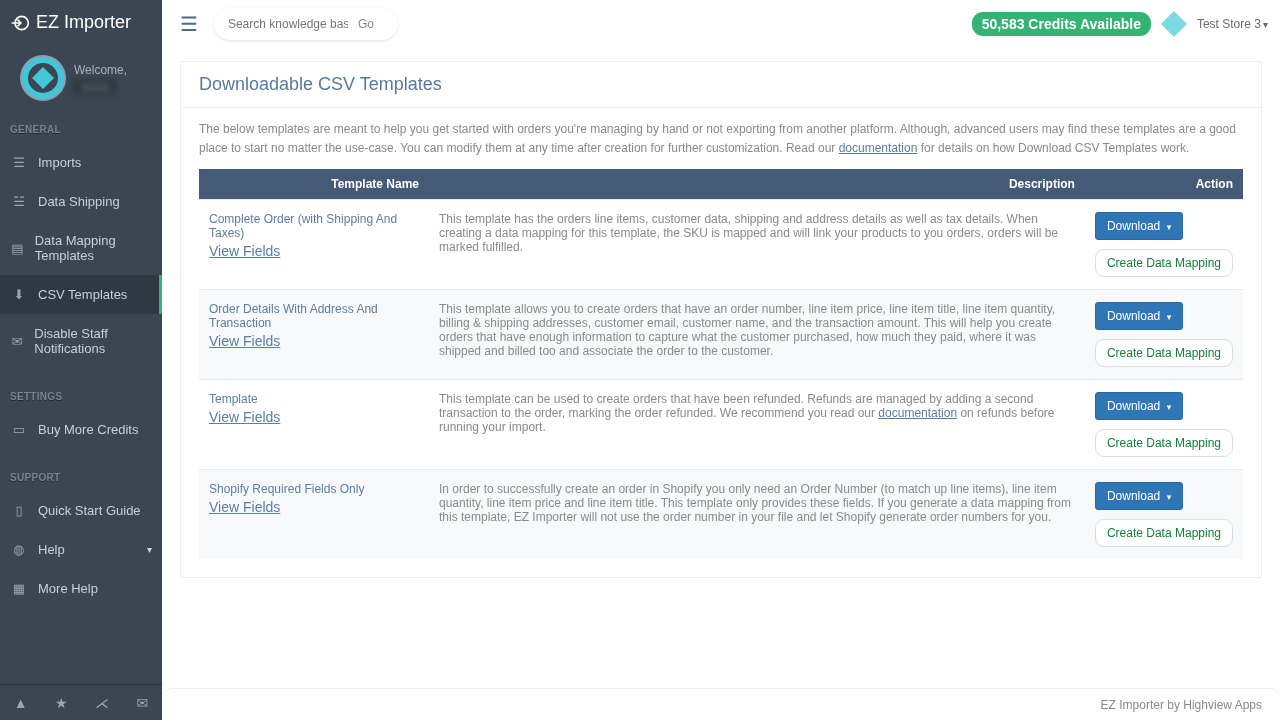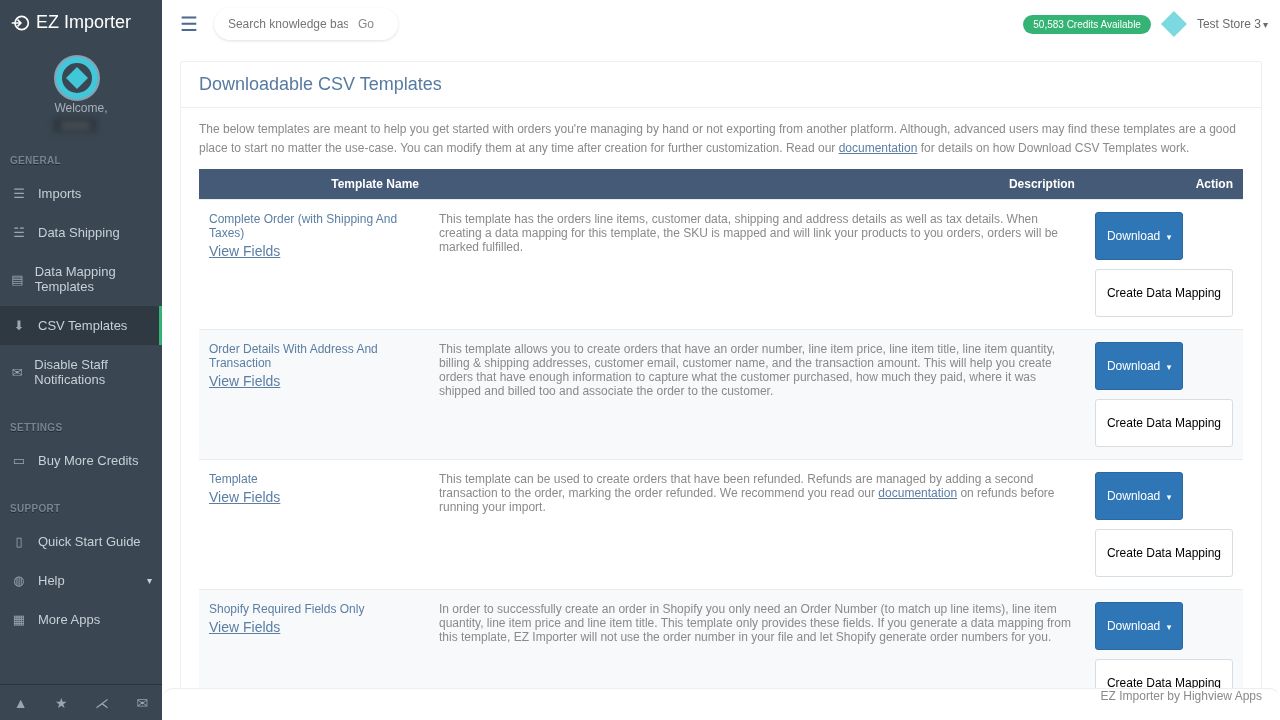--- a/index.html
+++ b/index.html
@@ -2,42 +2,42 @@
 <html><head>
 <meta charset="utf-8">
 <style>
 * { margin:0; padding:0; box-sizing:border-box; }
 body { font-family: -apple-system, BlinkMacSystemFont, "Segoe UI", Helvetica, Arial, sans-serif; font-size:13px; color:#555; background:#fff; width:1280px; height:720px; overflow:hidden; }
 
 
 .sidebar { position:fixed; left:0; top:0; width:162px; height:720px; background:#3a4651; color:#a7b1bb; display:flex; flex-direction:column; }
 .sb-logo { display:flex; align-items:center; padding:12px 10px; color:#fff; font-size:18px; font-weight:300; }
 .sb-logo svg { margin-right:6px; }
-.sb-welcome { display:flex; align-items:center; padding:10px 20px 18px;flex-direction:column; }
+.sb-welcome { display:flex; align-items:center; padding:10px 20px 18px; }
 .sb-avatar { width:46px; height:46px; border-radius:50%; background:#42c7d9; border:2px solid #8aa0b0; margin-right:8px; position:relative; }
 .sb-avatar::before { content:""; position:absolute; inset:6px; background:#3a4651; border-radius:50%; }
 .sb-avatar::after { content:""; position:absolute; inset:10px; background:#42c7d9; clip-path: polygon(50% 0,100% 50%,50% 100%,0 50%); }
 .sb-welcome .txt { font-size:12px; }
 .sb-welcome .priv { filter: blur(3px); background:#2a333b; color:#888; padding:0 6px; margin-top:3px; display:inline-block; }
 .sb-heading { font-size:10px; font-weight:700; text-transform:uppercase; color:#778593; padding:5px 10px 8px; text-shadow:0 1px 0 rgba(0,0,0,.4); letter-spacing:.3px; }
 .sb-item { display:flex; align-items:center; padding:12px 10px; color:#c8d0d8; font-size:13px; cursor:pointer; }
 .sb-item.active { background:#2f3942; border-right:3px solid #35b374; }
 .sb-item .ico { width:18px; text-align:center; margin-right:10px; font-style:normal; color:#9aa6b1; }
 .sb-item .caret { margin-left:auto; font-size:10px; }
 .sb-footer { margin-top:auto; display:flex; justify-content:space-around; align-items:center; height:36px; border-top:1px solid #2a333b; }
 .sb-footer .fico { color:#9aa6b1; cursor:pointer; font-size:14px; }
 
 
 .topbar { position:fixed; left:162px; top:0; right:0; height:48px; background:#fff; display:flex; align-items:center; padding:0 12px; }
 .menubtn { color:#4a6a8e; font-size:20px; cursor:pointer; padding:0 6px; }
 .search-wrap { display:flex; align-items:center; background:#fff; border-radius:18px; box-shadow:0 1px 3px rgba(0,0,0,.12); margin-left:10px; height:32px; padding:0 4px 0 14px; width:184px; }
 .search-wrap input { border:none; outline:none; font-size:12px; width:120px; }
 .search-wrap .go { font-size:12px; color:#888; cursor:pointer; padding:6px 10px; }
 .top-right { margin-left:auto; display:flex; align-items:center; gap:10px; }
-.credits-badge { background:#35b374; color:#fff; border-radius:11px; padding:4px 10px; font-size:10px; font-weight:400; }
+.credits-badge { background:#35b374; color:#fff; border-radius:11px; padding:4px 10px; font-size:14px; font-weight:700; }
 .store-icon { width:26px; height:26px; background:#7dd9e0; border-radius:3px; position:relative; clip-path: polygon(50% 0,100% 50%,50% 100%,0 50%); }
 .store-label { font-size:12px; color:#6a6a6a; cursor:pointer; }
 .store-label .car { font-size:10px; margin-left:2px; }
 
 
 .main { position:fixed; left:162px; top:48px; right:0; bottom:32px; padding:13px 18px; overflow:auto; background:#fff; }
 .panel { border:1px solid #eee; border-radius:2px; padding:0; }
 .panel-head { font-size:18px; color:#577aa1; padding:12px 18px; border-bottom:1px solid #eee; font-weight:400; }
 .panel-body { padding:12px 18px 18px; }
 .intro { font-size:12px; color:#8a8a8a; line-height:1.55; }
@@ -45,27 +45,27 @@
 
 
 table { width:100%; border-collapse:collapse; margin-top:12px; font-size:12px; }
 thead th { background:#455a77; color:#fff; text-align:right; font-weight:600; padding:8px 10px; }
 tbody td { padding:12px 10px; border-top:1px solid #e8ebee; vertical-align:top; color:#8a8a8a; }
 tbody tr:nth-child(even) td { background:#f7f9fa; }
 .tname { color:#5b7ea4; }
 .tname a { display:block; font-size:14px; color:#5b7ea4; text-decoration:underline; margin-top:3px; cursor:pointer; }
 td a.inl { color:#5b7ea4; text-decoration:underline; cursor:pointer; }
 .action-cell { white-space:nowrap; text-align:left; }
-.btn { display:inline-block; border-radius:3px; font-size:12px; padding:16px 11px; cursor:pointer; border:1px solid transparent; }
+.btn { display:inline-block; border-radius:3px; font-size:12px; padding:6px 11px; cursor:pointer; border:1px solid transparent; }
 .btn-dl { background:#2f76b6; color:#fff; border-color:#2a689f; margin-bottom:9px; }
 .btn-dl .car { font-size:9px; margin-left:3px; }
-.btn-map { background:#fff; color:#000000; border-color:#d8dde2; display:block; }
-
-
-.footer { position:fixed; left:162px; bottom:0; right:0; height:32px; display:flex; align-items:flex-start; justify-content:flex-end; padding:0 18px; font-size:12px; color:#8a8a8a; border-top:1px solid #eee;border-radius:11px; }
+.btn-map { background:#fff; color:#15803d; border-color:#d8dde2; display:block;border-radius:9px; }
+
+
+.footer { position:fixed; left:162px; bottom:0; right:0; height:32px; display:flex; align-items:center; justify-content:flex-end; padding:0 18px; font-size:12px; color:#8a8a8a; border-top:1px solid #eee;border-radius:11px; }
 </style>
 </head>
 <body>
 
 <div class="sidebar">
   <div class="sb-logo">
     <svg width="20" height="20" viewBox="0 0 24 24" fill="none" stroke="#fff" stroke-width="2">
         <circle cx="14" cy="12" r="8"></circle>
         <path d="M2 12h10M9 8l4 4-4 4"></path>
       </svg>
@@ -113,21 +113,21 @@
       <i class="ico">▯</i>
       <span>Quick Start Guide</span>
     </div>
   <div class="sb-item">
       <i class="ico">◍</i>
       <span>Help</span>
       <span class="caret">▾</span>
     </div>
   <div class="sb-item">
       <i class="ico">▦</i>
-      <span>More Apps</span>
+      <span>More Help</span>
     </div>
 
   <div class="sb-footer">
     <span class="fico">▲</span>
     <span class="fico">★</span>
     <span class="fico">⋌</span>
     <span class="fico">✉</span>
   </div>
 </div>
 

